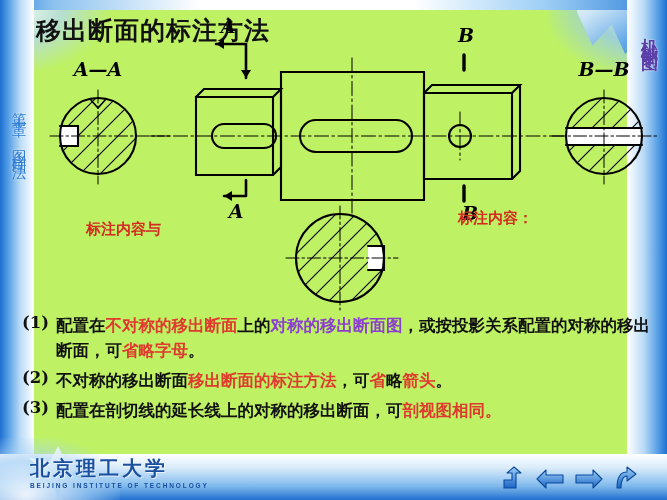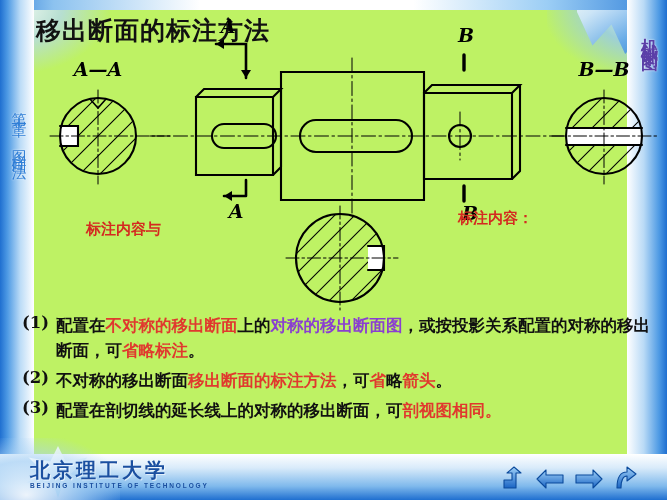--- a/index.html
+++ b/index.html
@@ -60,21 +60,21 @@
   .rules{position:absolute;left:22px;top:313px;width:628px;
     font-family:"DejaVu Serif","Liberation Serif",serif;font-size:16.5px;color:#111;font-weight:600;}
   .rule{display:flex;align-items:flex-start;margin-bottom:5px;}
   .rule-num{width:34px;flex:0 0 34px;text-align:left;}
   .rule-body{flex:1;line-height:25px;}
   .r{color:#e0392e;}
   .p{color:#8a3fd0;}
 
   
   .logo{position:absolute;left:30px;bottom:6px;height:40px;display:flex;flex-direction:column;justify-content:center;}
-  .logo-cn{font-family:Liberation Sans, sans-serif;font-size:20px;font-weight:700;
+  .logo-cn{font-family:Liberation Mono, monospace;font-size:20px;font-weight:700;
     color:#1b4fa0;letter-spacing:3px;line-height:22px;text-shadow:1px 1px 0 rgba(255,255,255,.6);}
   .logo-en{font-family:"Liberation Sans",sans-serif;font-size:6.5px;font-weight:700;
     color:#1b4fa0;letter-spacing:1.9px;line-height:9px;}
 
   
   .nav{position:absolute;right:28px;bottom:8px;display:flex;align-items:center;gap:9px;}
   .nav svg{display:block;}
 </style>
 </head>
 <body>
@@ -230,21 +230,21 @@
     <div>标注内容与</div>
   </div>
 
   <div class="anno anno-right">
     <div>标注内容：</div>
   </div>
 
   <div class="rules" id="rules">
       <div class="rule">
         <div class="rule-num">(1)</div>
-        <div class="rule-body"><span>配置在</span><span class="r">不对称的移出断面</span><span>上的</span><span class="p">对称的移出断面图</span><span>，或按投影关系配置的对称的移出断面，可</span><span class="r">省略标注</span><span>。</span></div>
+        <div class="rule-body"><span>配置在</span><span class="r">不对称的移出断面</span><span>上的</span><span class="p">对称的移出断面图</span><span>，或按投影关系配置的对称的移出断面，可</span><span class="r">省略字母</span><span>。</span></div>
       </div>
       <div class="rule">
         <div class="rule-num">(2)</div>
         <div class="rule-body"><span>不对称的移出断面</span><span class="r">移出断面的标注方法</span><span>，可</span><span class="r">省</span><span>略</span><span class="r">箭头</span><span>。</span></div>
       </div>
       <div class="rule">
         <div class="rule-num">(3)</div>
         <div class="rule-body"><span>配置在剖切线的延长线上的对称的移出断面，可</span><span class="r">剖视图相同。</span></div>
       </div>
     </div>

